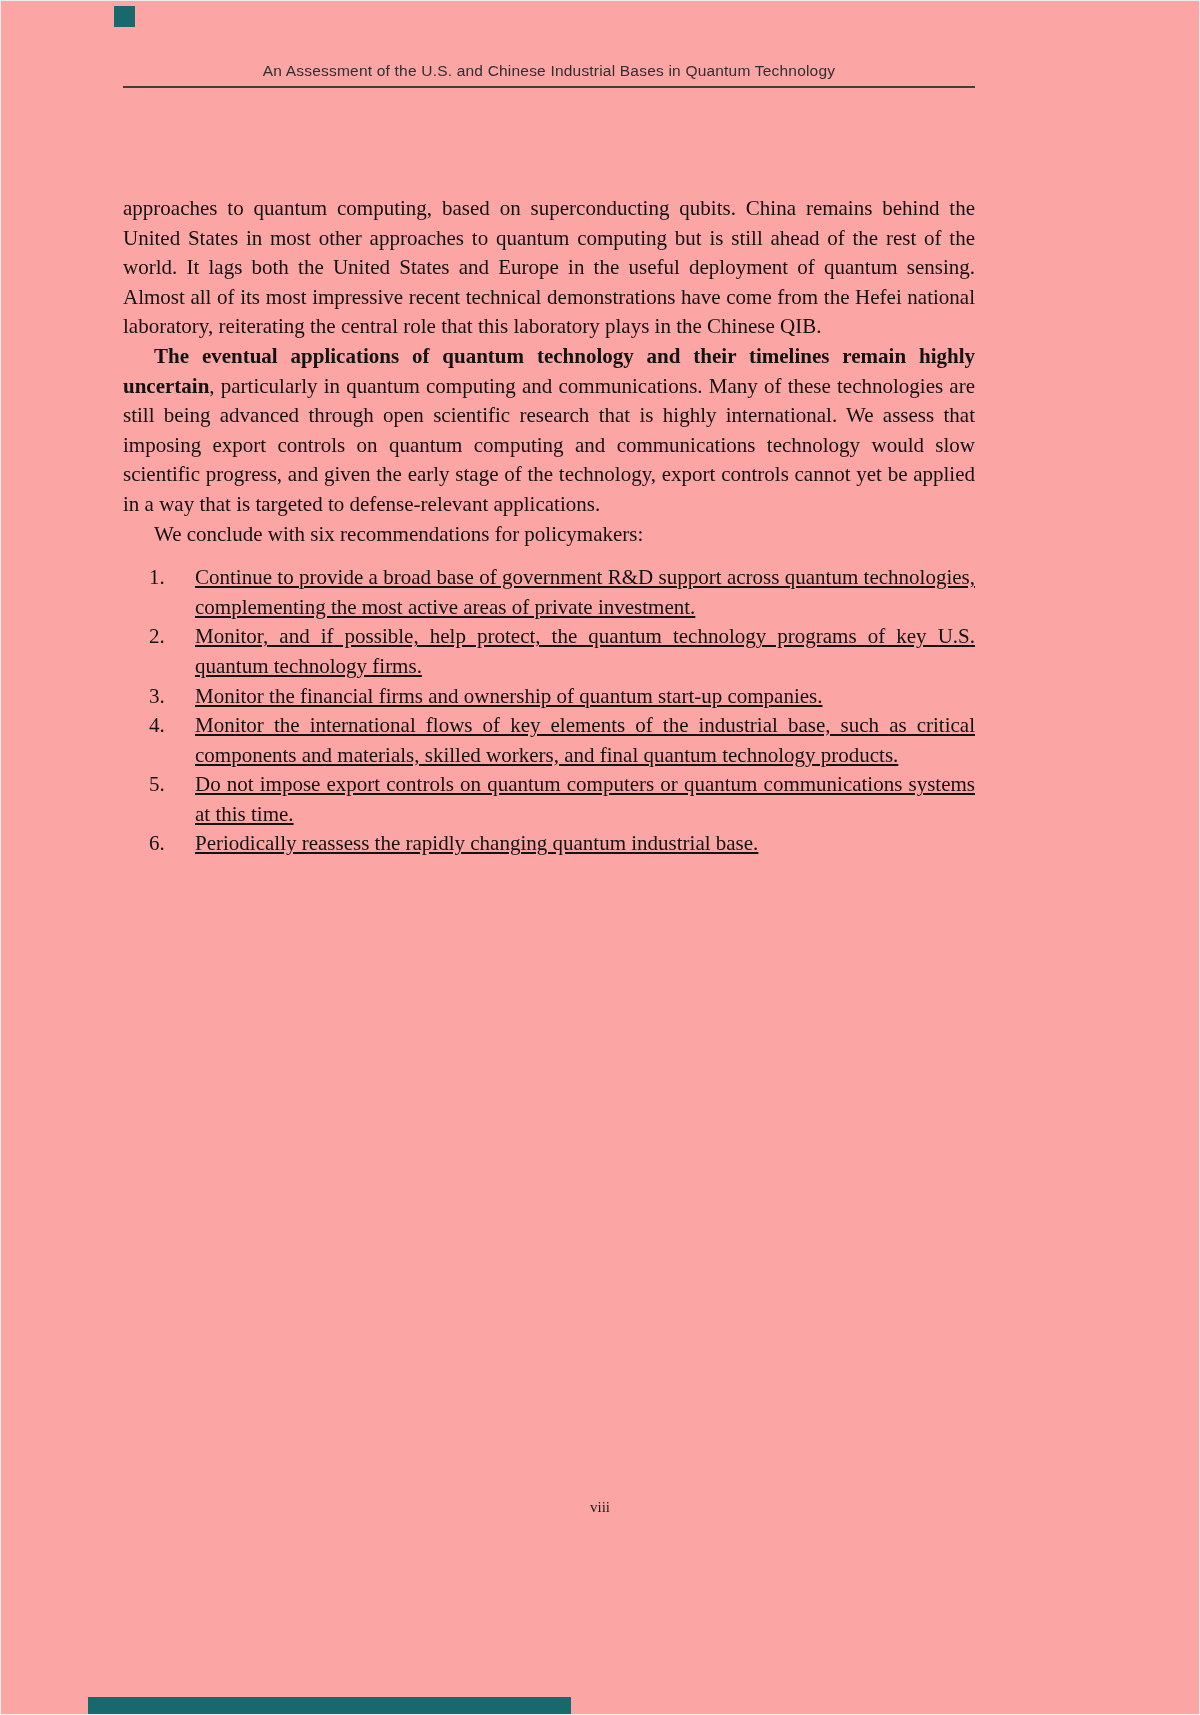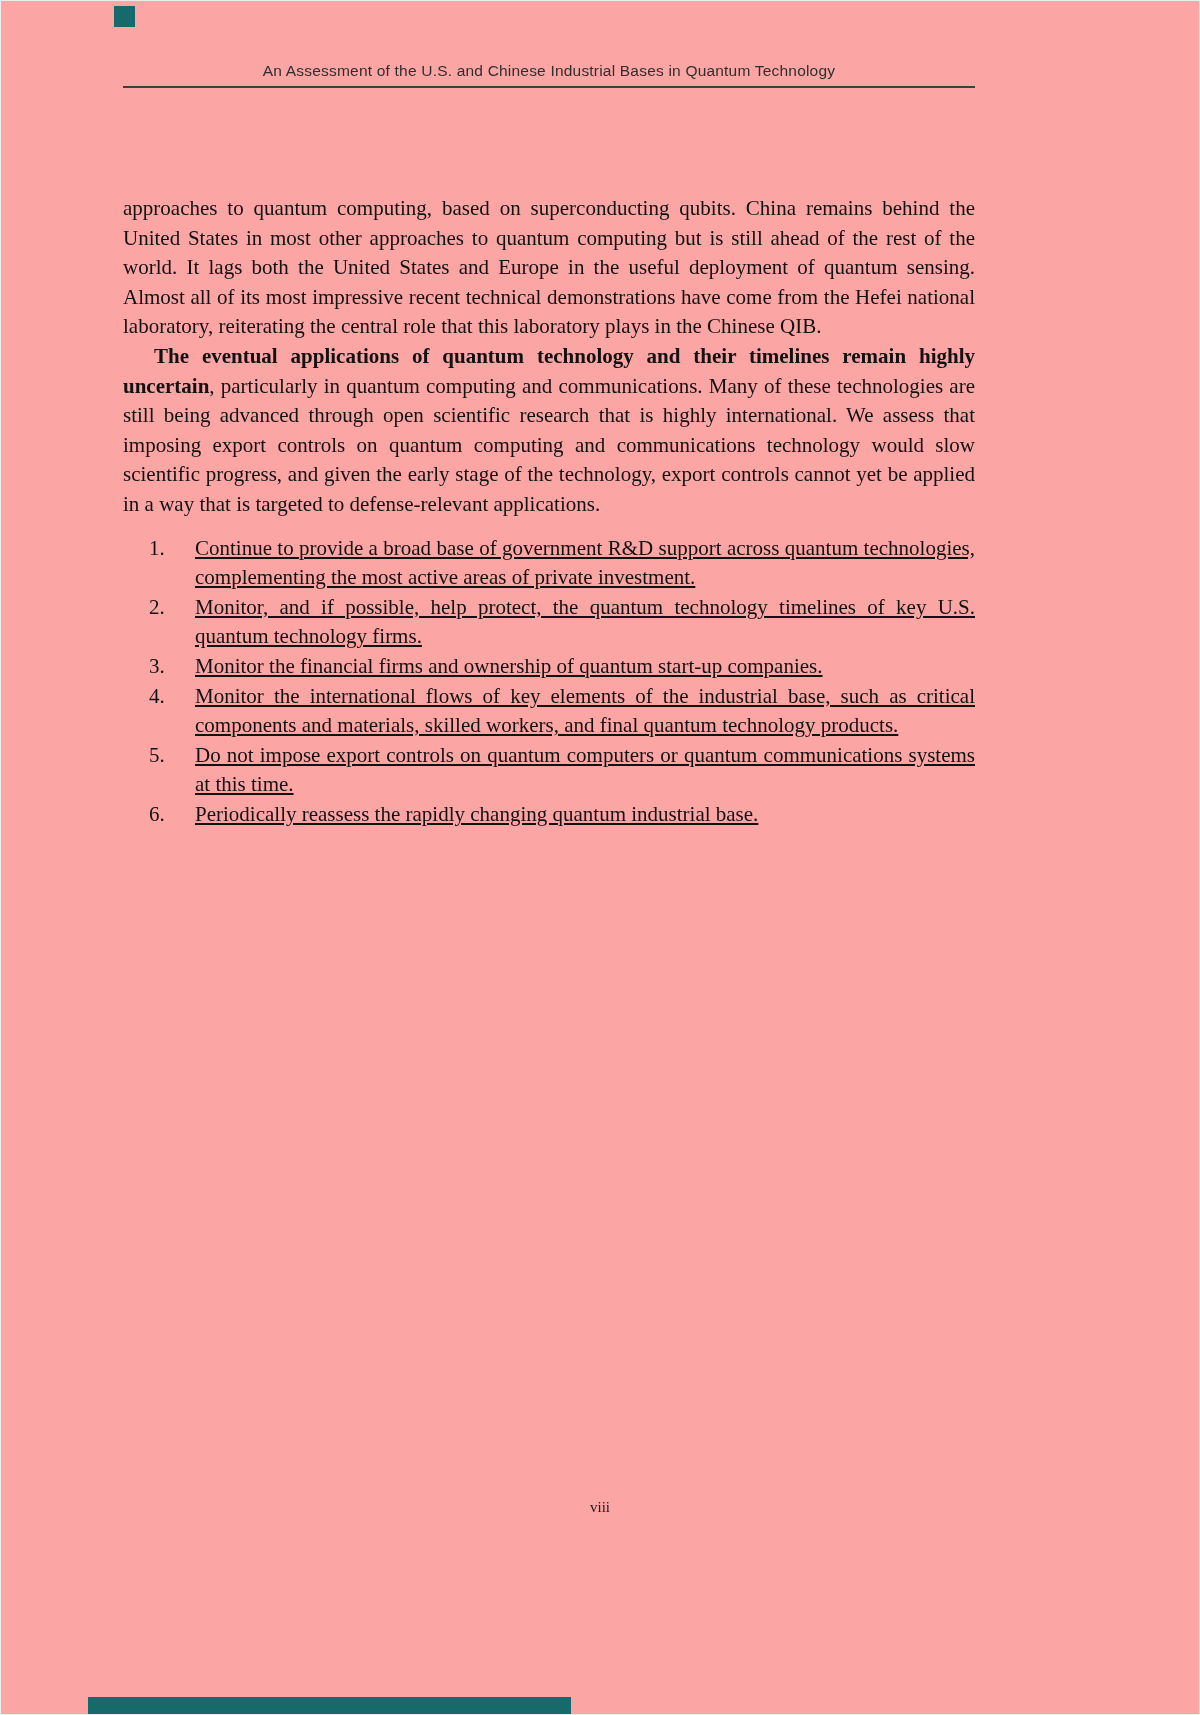--- a/index.html
+++ b/index.html
@@ -91,31 +91,32 @@
 
   <div class="running-head">An Assessment of the U.S. and Chinese Industrial Bases in Quantum Technology</div>
   <div class="header-rule"></div>
 
   <main class="page-body">
 
     <p class="para">approaches to quantum computing, based on superconducting qubits. China remains behind the United States in most other approaches to quantum computing but is still ahead of the rest of the world. It lags both the United States and Europe in the useful deployment of quantum sensing. Almost all of its most impressive recent technical demonstrations have come from the Hefei national laboratory, reiterating the central role that this laboratory plays in the Chinese QIB.</p>
 
     <p class="para indent"><strong>The eventual applications of quantum technology and their timelines remain highly uncertain</strong><span>, particularly in quantum computing and communications. Many of these technologies are still being advanced through open scientific research that is highly international. We assess that imposing export controls on quantum computing and communications technology would slow scientific progress, and given the early stage of the technology, export controls cannot yet be applied in a way that is targeted to defense-relevant applications.</span></p>
 
+    <p class="para indent">We conclude with six recommendations for policymakers:</p>
 
     <div class="rec-list">
 
       <div class="rec-item">
         <span class="rec-num">1.</span>
         <span class="rec-text">Continue to provide a broad base of government R&amp;D support across quantum technologies, complementing the most active areas of private investment.</span>
       </div>
 
       <div class="rec-item">
         <span class="rec-num">2.</span>
-        <span class="rec-text">Monitor, and if possible, help protect, the quantum technology timelines of key U.S. quantum technology firms.</span>
+        <span class="rec-text">Monitor, and if possible, help protect, the quantum technology programs of key U.S. quantum technology firms.</span>
       </div>
 
       <div class="rec-item">
         <span class="rec-num">3.</span>
         <span class="rec-text">Monitor the financial firms and ownership of quantum start-up companies.</span>
       </div>
 
       <div class="rec-item">
         <span class="rec-num">4.</span>
         <span class="rec-text">Monitor the international flows of key elements of the industrial base, such as critical components and materials, skilled workers, and final quantum technology products.</span>

